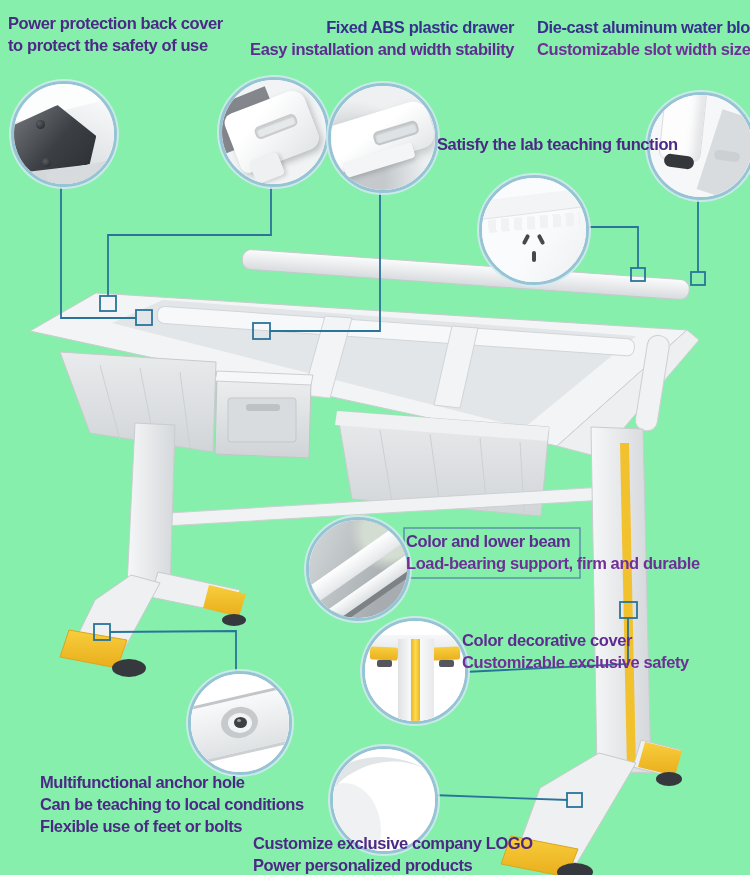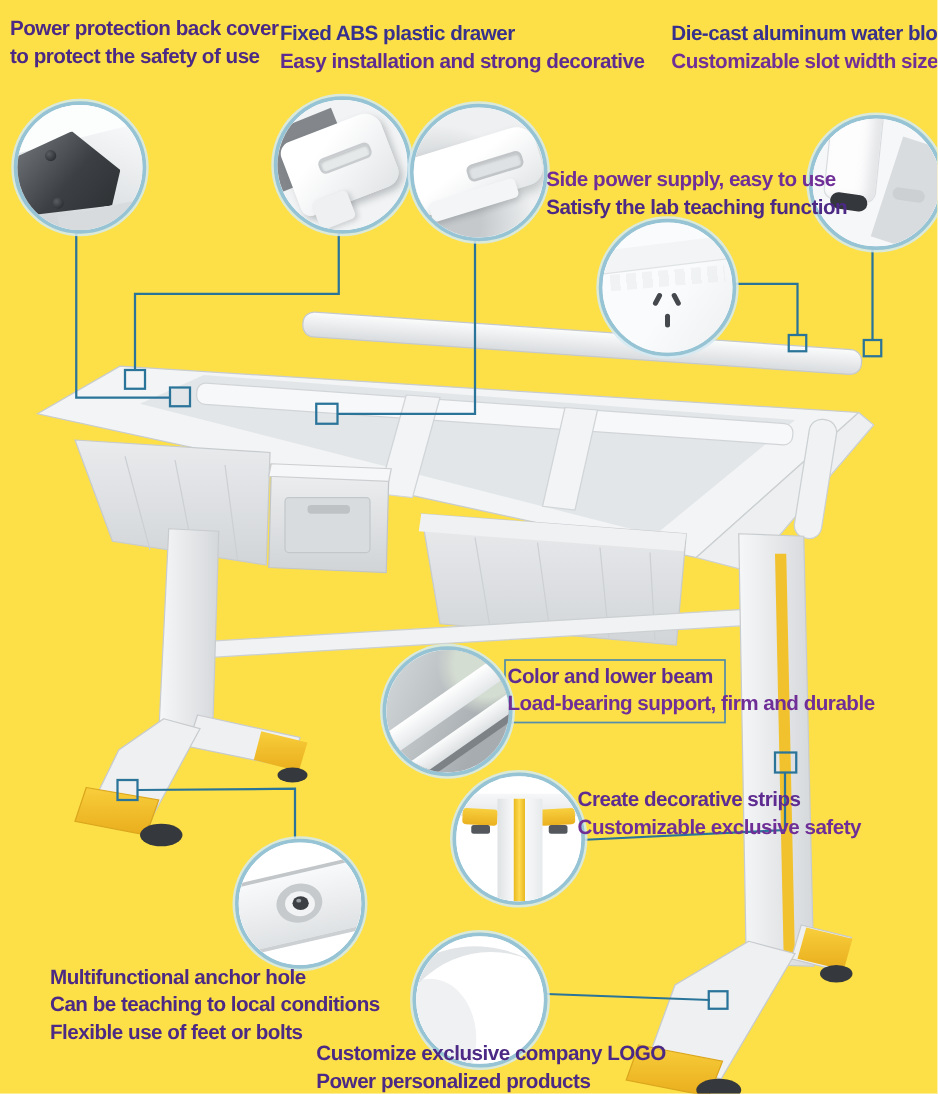--- a/index.html
+++ b/index.html
@@ -1,29 +1,29 @@
 <!DOCTYPE html>
 <html><head>
 <meta charset="utf-8">
 <style>
   html,body{margin:0;padding:0;background:#fff;}
-  .stage{position:relative;width:750px;height:875px;background:#fde047;overflow:hidden;
+  .stage{position:relative;width:750px;height:875px;background:#86efac;overflow:hidden;
          font-family:"Liberation Sans",sans-serif;}
   .layer{position:absolute;left:0;top:0;}
 
   
   .callout{position:absolute;font-weight:bold;font-size:16.5px;line-height:22px;
            letter-spacing:-0.4px;white-space:nowrap;z-index:6;}
   .callout div{white-space:nowrap;}
   .t-deep{color:#4b2984;}
   .t-indigo{color:#37308c;}
   .t-purple{color:#5e2c91;}
   .t-bright{color:#6f2f97;}
   #t-backcover{left:8px;top:12px;}
-  #t-drawer{left:224px;top:16px;width:290px;text-align:left;}
+  #t-drawer{left:224px;top:16px;width:290px;text-align:right;}
   #t-water{left:537px;top:16px;}
   #t-power{left:437px;top:133px;}
   #t-beam{left:406px;top:530px;}
   #t-strip{left:462px;top:629px;}
   #t-anchor{left:40px;top:771px;}
   #t-logo{left:253px;top:832px;}
 
   
   .circle{position:absolute;border-radius:50%;border:3px solid #97c4d4;
           box-shadow:0 0 0 2px rgba(213,234,242,.85);overflow:hidden;background:#fff;z-index:4;}
@@ -290,40 +290,39 @@
     <div class="l-band"></div>
   </div>
 
   <div class="callout" id="t-backcover">
     <div class="t-deep">Power protection back cover</div>
     <div class="t-deep">to protect the safety of use</div>
   </div>
 
   <div class="callout" id="t-drawer">
     <div class="t-indigo">Fixed ABS plastic drawer</div>
-    <div class="t-purple">Easy installation and strong decorative</div>
+    <div class="t-purple">Easy installation and width stability</div>
   </div>
 
   <div class="callout" id="t-water">
     <div class="t-indigo">Die-cast aluminum water bloc</div>
     <div class="t-bright">Customizable slot width size</div>
   </div>
 
   <div class="callout" id="t-power">
-    <div class="t-bright">Side power supply, easy to use</div>
     <div class="t-deep">Satisfy the lab teaching function</div>
   </div>
 
   <div class="callout" id="t-beam">
     <div class="t-purple">Color and lower beam</div>
     <div class="t-bright">Load-bearing support, firm and durable</div>
   </div>
 
   <div class="callout" id="t-strip">
-    <div class="t-purple">Create decorative strips</div>
+    <div class="t-purple">Color decorative cover</div>
     <div class="t-bright">Customizable exclusive safety</div>
   </div>
 
   <div class="callout" id="t-anchor">
     <div class="t-deep">Multifunctional anchor hole</div>
     <div class="t-deep">Can be teaching to local conditions</div>
     <div class="t-deep">Flexible use of feet or bolts</div>
   </div>
 
   <div class="callout" id="t-logo">

